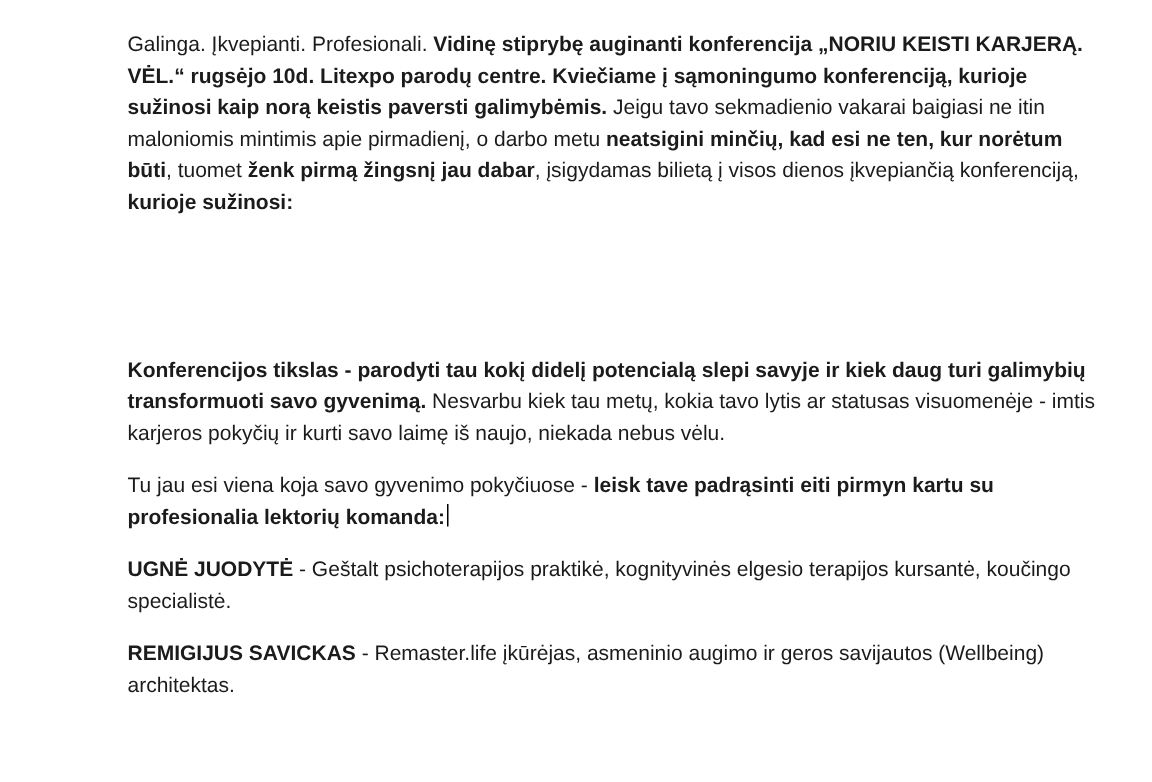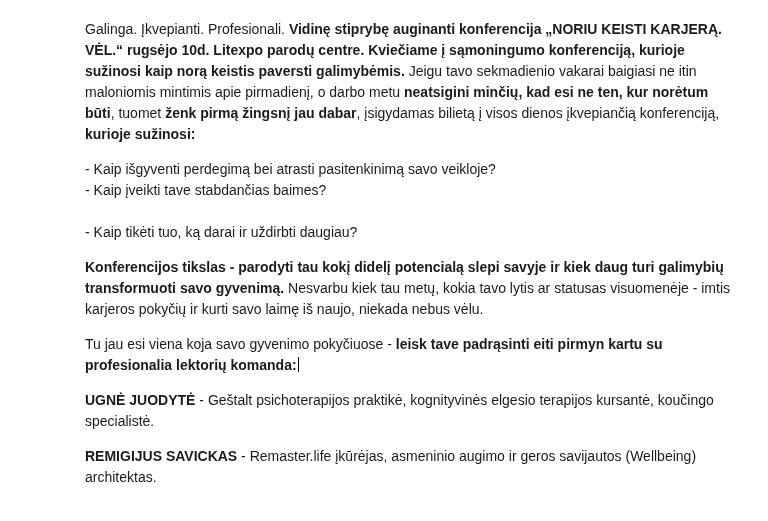--- a/index.html
+++ b/index.html
@@ -26,18 +26,18 @@
     background: #000;
     vertical-align: -2px;
     margin-left: 1px;
   }
 </style>
 </head>
 <body>
 
 <div class="doc">
   <p class="block"><span>Galinga. Įkvepianti. Profesionali. </span><span class="b">Vidinę stiprybę auginanti konferencija „NORIU KEISTI KARJERĄ. VĖL.“ rugsėjo 10d. Litexpo parodų centre. Kviečiame į sąmoningumo konferenciją, kurioje sužinosi kaip norą keistis paversti galimybėmis.</span><span> Jeigu tavo sekmadienio vakarai baigiasi ne itin maloniomis mintimis apie pirmadienį, o darbo metu </span><span class="b">neatsigini minčių, kad esi ne ten, kur norėtum būti</span><span>, tuomet </span><span class="b">ženk pirmą žingsnį jau dabar</span><span>, įsigydamas bilietą į visos dienos įkvepiančią konferenciją, </span><span class="b">kurioje sužinosi:</span></p>
-  <p class="block"><span>- Kaip išgyventi perdegimą bei atrasti pasitenkinimą savo veikloje?</span><br><span>- Kaip įveikti tave stabdančias baimes?</span><br><br><span>- Kaip tikėti tuo, ką darai ir uždirbti daugiau?</span></p>
+  <p class="block"><br><br><br></p>
   <p class="block"><span class="b">Konferencijos tikslas - parodyti tau kokį didelį potencialą slepi savyje ir kiek daug turi galimybių transformuoti savo gyvenimą.</span><span> Nesvarbu kiek tau metų, kokia tavo lytis ar statusas visuomenėje - imtis karjeros pokyčių ir kurti savo laimę iš naujo, niekada nebus vėlu.</span></p>
   <p class="block"><span>Tu jau esi viena koja savo gyvenimo pokyčiuose - </span><span class="b">leisk tave padrąsinti eiti pirmyn kartu su profesionalia lektorių komanda:</span><span class="caret"></span></p>
   <p class="block"><span class="b">UGNĖ JUODYTĖ</span><span> - Geštalt psichoterapijos praktikė, kognityvinės elgesio terapijos kursantė, koučingo specialistė.</span></p>
   <p class="block"><span class="b">REMIGIJUS SAVICKAS</span><span> - Remaster.life įkūrėjas, asmeninio augimo ir geros savijautos (Wellbeing) architektas.</span></p>
 </div>
 
 </body></html>

